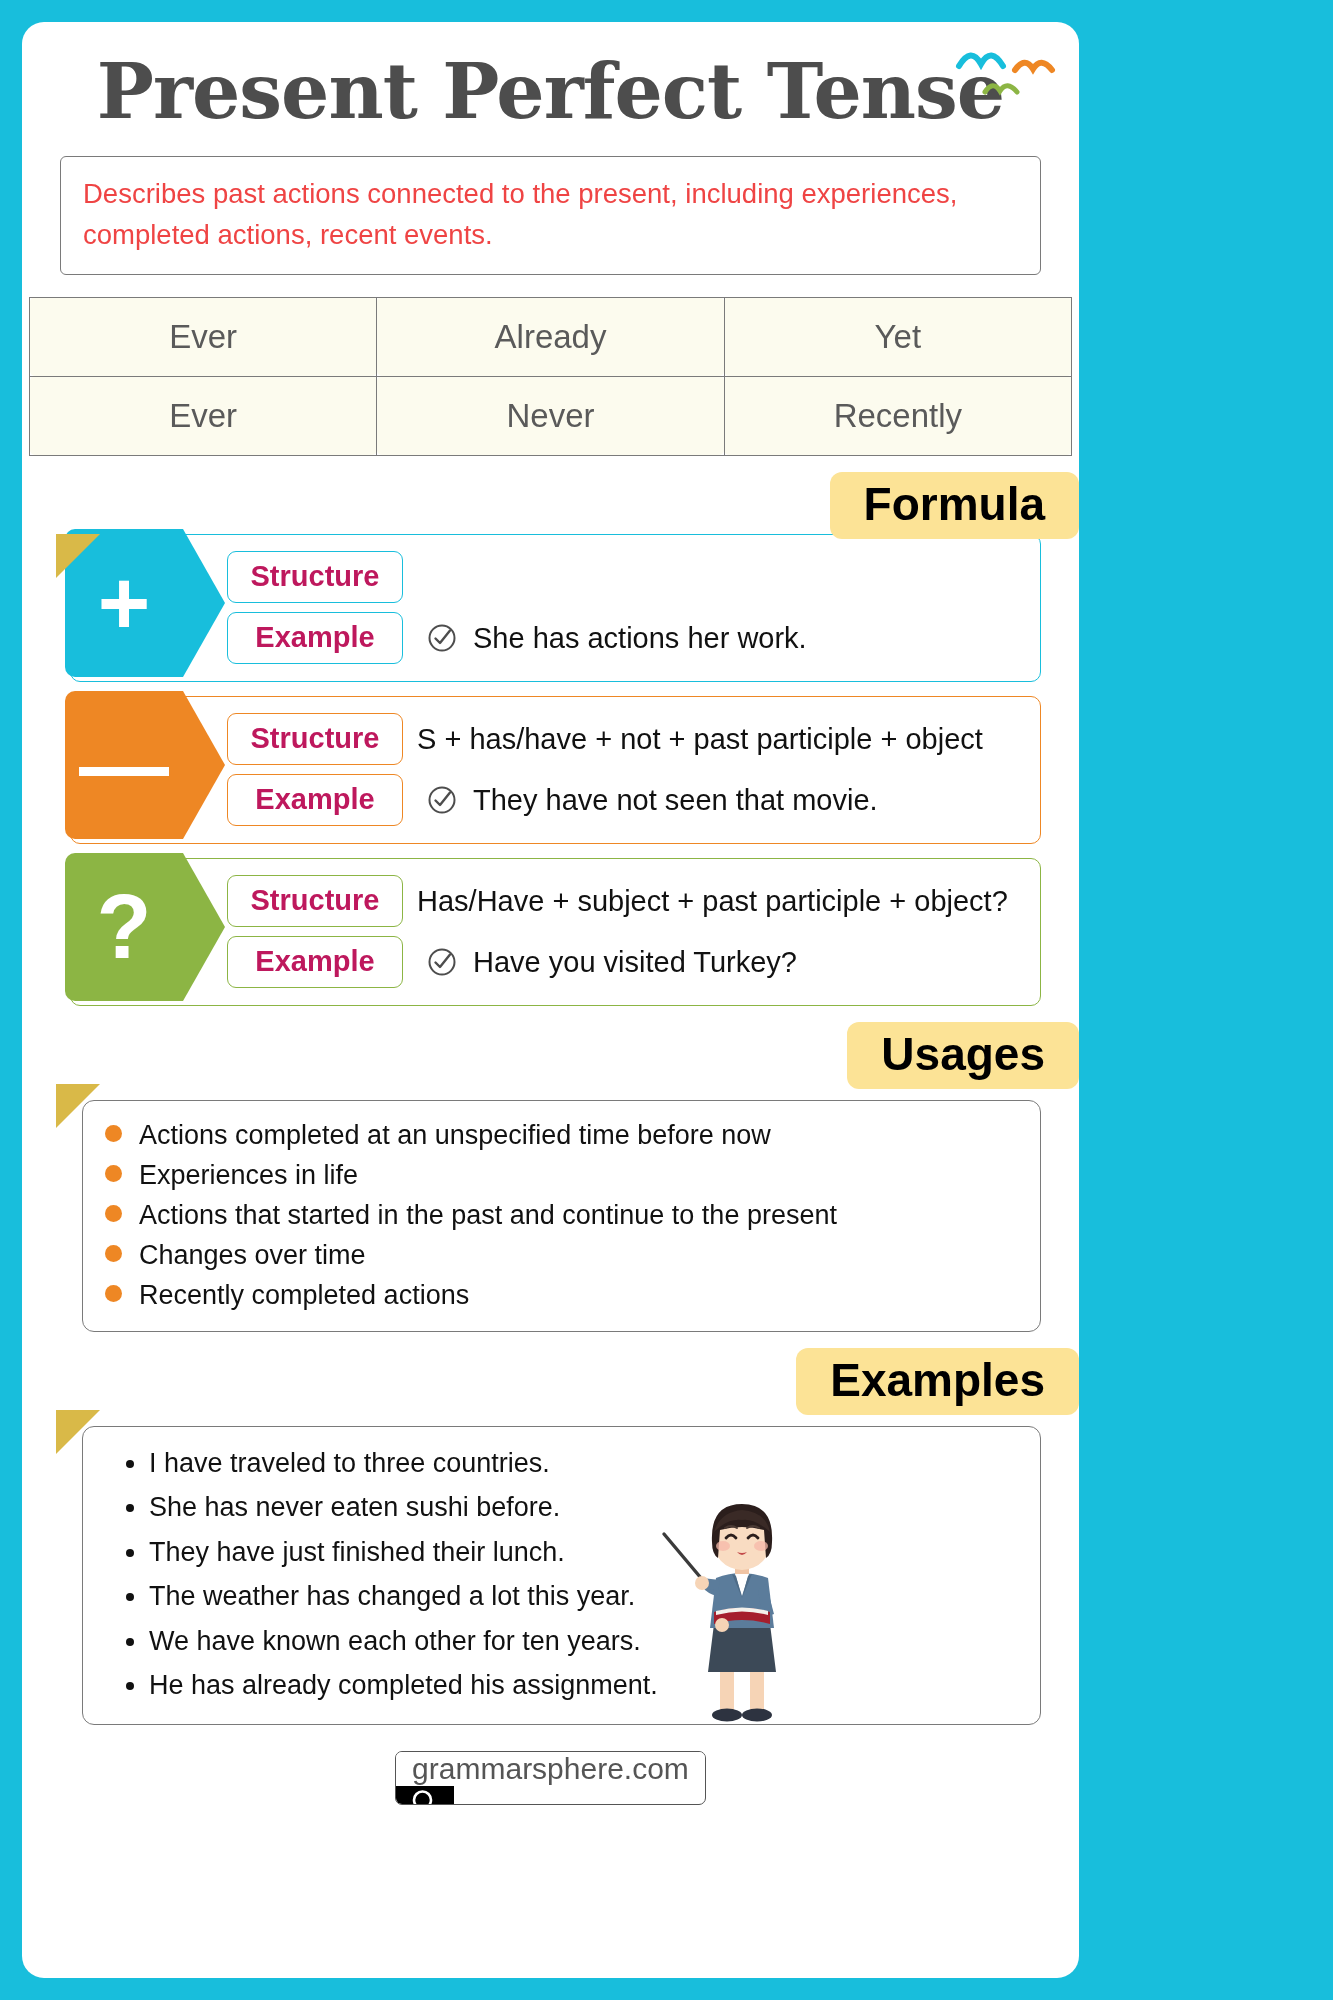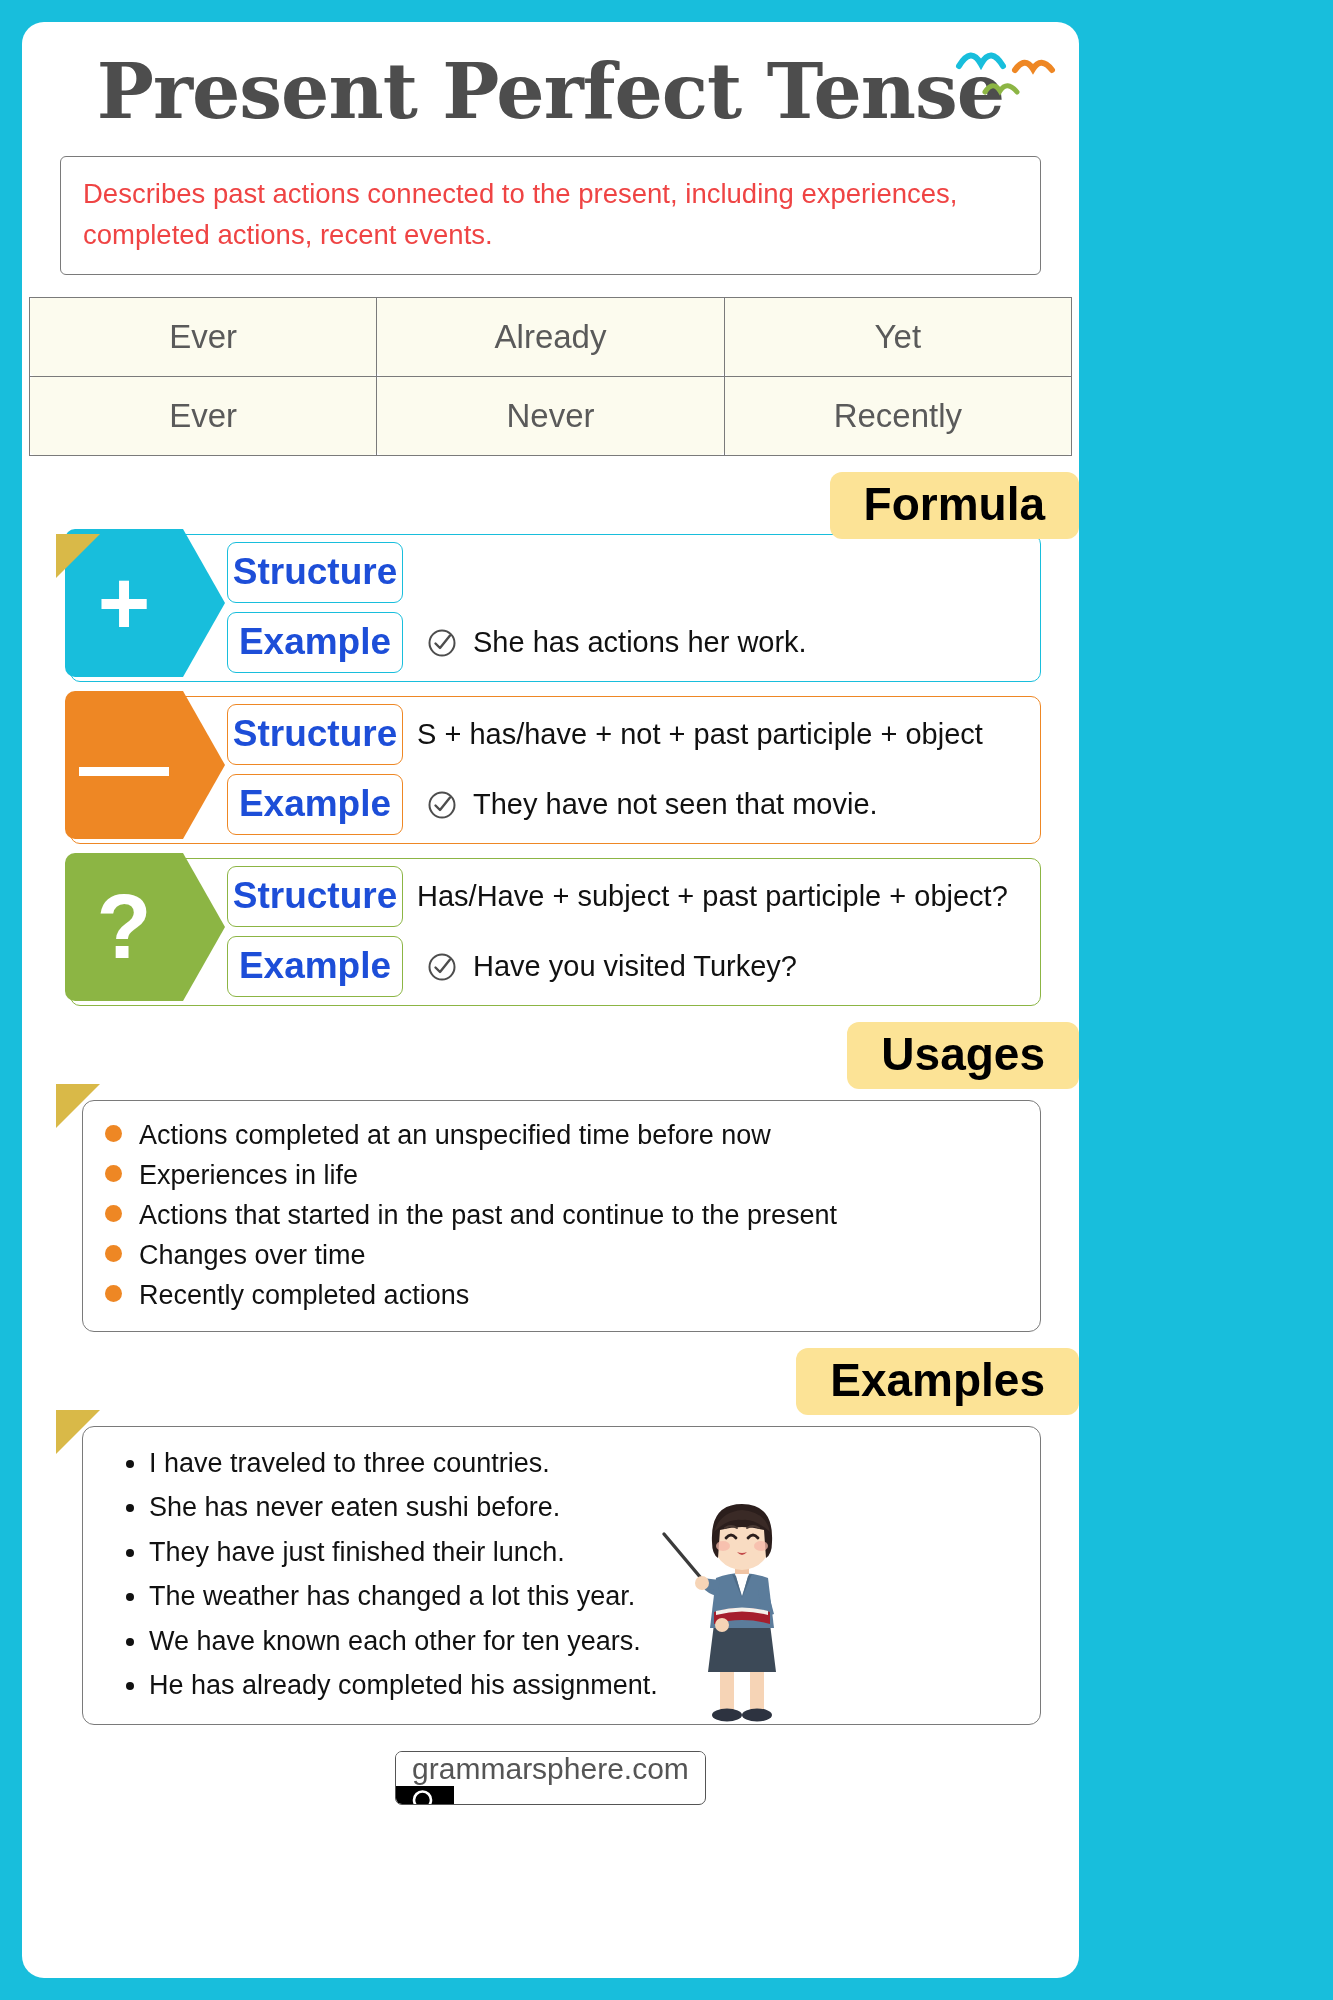--- a/index.html
+++ b/index.html
@@ -174,23 +174,23 @@
     justify-content: center;
     gap: 9px;
   }
   .fline { display: flex; align-items: center; }
   .pill {
     flex: 0 0 auto;
     width: 174px;
     border: 1.8px solid #18BEDC;
     border-radius: 9px;
     text-align: center;
-    font-size: 37px;
+    font-size: 29px;
     font-weight: bold;
-    color: #1d4ed8;
+    color: #be185d;
     padding: 8px 0 9px 0;
     background: #fff;
   }
   .formula-row.neg .pill { border-color: #EE8724; }
   .formula-row.que .pill { border-color: #8CB544; }
   .ftext {
     font-size: 29px;
     color: #111;
     margin-left: 14px;
     white-space: nowrap;

